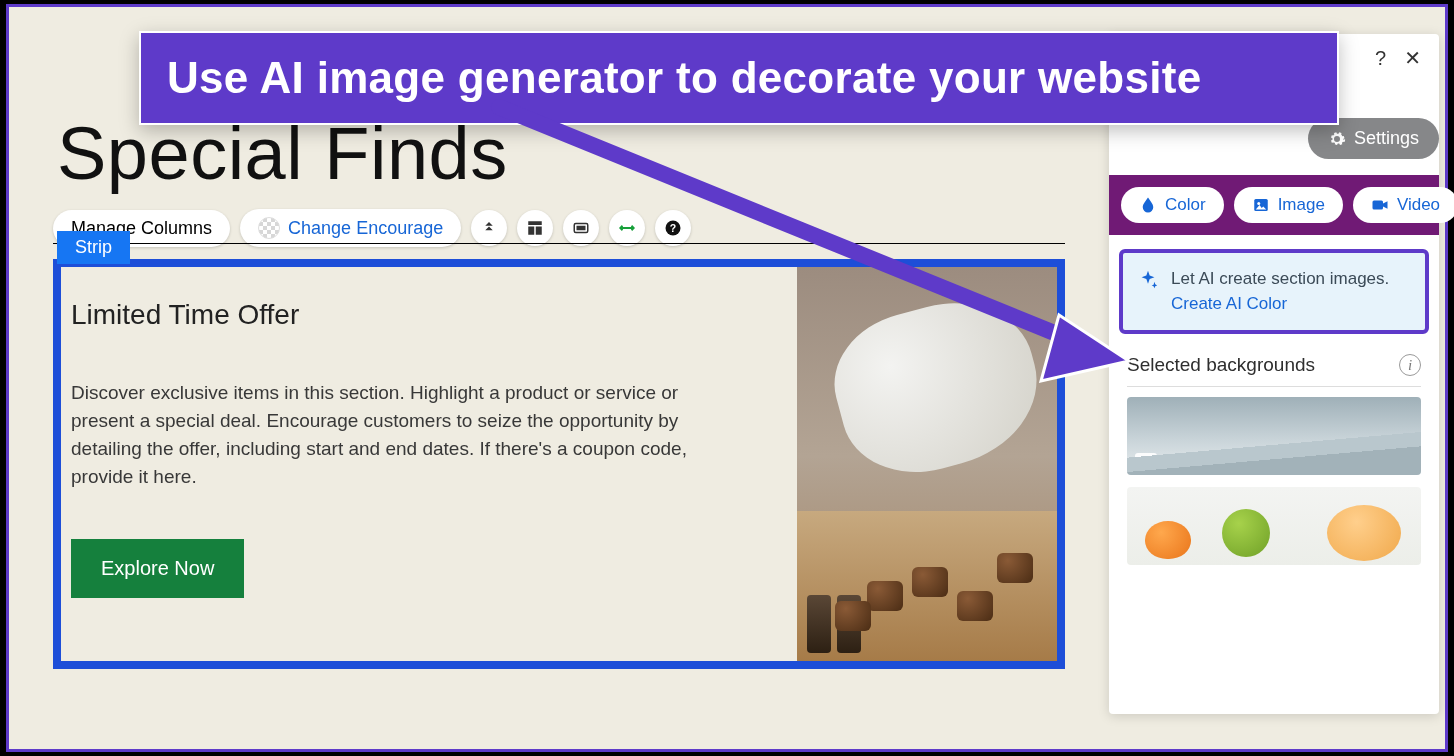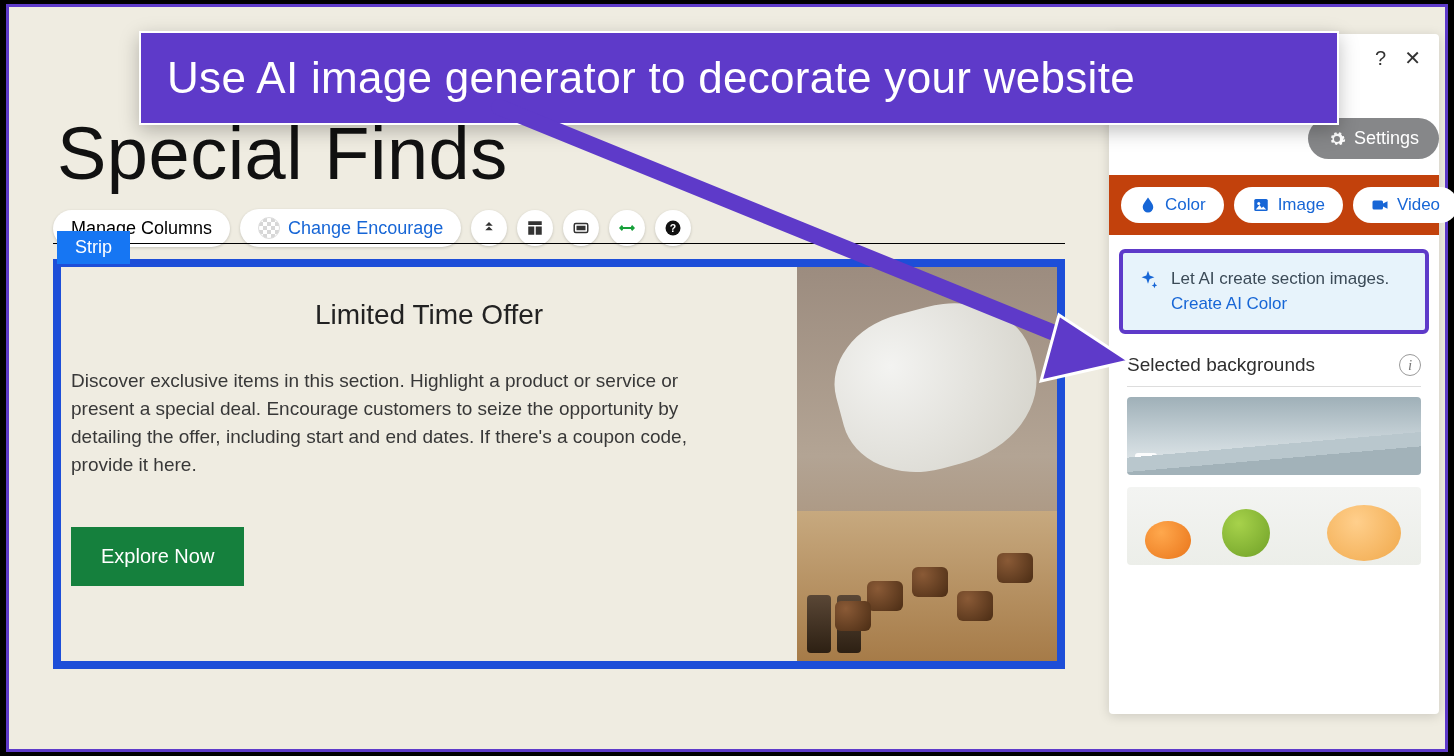--- a/index.html
+++ b/index.html
@@ -35,21 +35,21 @@
   display:flex; justify-content:flex-end; padding: 42px 0 16px;
 }
 .settings-btn {
   display:flex; align-items:center; gap:8px;
   background:#868789; color:#fff;
   border:none; border-radius:22px;
   padding:10px 20px; font-size:18px; cursor:pointer;
 }
 .settings-btn svg { width:18px; height:18px; fill:#fff; }
 .tabs-strip {
-  background:#c2410c; padding:12px 12px;
+  background:#701a75; padding:12px 12px;
   display:flex; gap:10px; 
 }
 .pill {
   display:flex; align-items:center; gap:8px;
   background:#fff; border-radius:22px;
   padding:8px 18px; font-size:17px; color:#1766d6; cursor:pointer;
 }
 .pill .ico { width:18px; height:18px; fill:#1766d6; }
 .ai-box {
   margin:14px 10px 10px; padding:14px 14px 14px 14px;
@@ -84,36 +84,36 @@
 .vid-chip svg{width:12px;height:12px;fill:#666;}
 .bg-fruit { background:linear-gradient(180deg,#f3f4f2 0%,#eceee9 100%); position:relative; }
 .fruit1{position:absolute;left:18px;top:34px;width:46px;height:38px;border-radius:50% 50% 48% 48%;
   background:radial-gradient(circle at 35% 30%, #ffa84d, #e9751a);}
 .fruit2{position:absolute;left:95px;top:22px;width:48px;height:48px;border-radius:50%;
   background:radial-gradient(circle at 35% 30%, #a7d24b, #6fa027);}
 .fruit3{position:absolute;right:20px;top:18px;width:74px;height:56px;border-radius:50%;
   background:radial-gradient(circle at 40% 30%, #ffcf8c, #f0a84a);}
 .callout {
   position:absolute; top:24px; left:130px; width:1200px;
-  background:#5e3ac9; color:#fff; font-size:44px; font-weight:400;
+  background:#5e3ac9; color:#fff; font-size:44px; font-weight:700;
   padding:20px 26px; letter-spacing:.3px;
   box-shadow:0 6px 18px rgba(0,0,0,.25); border:2px solid #fff;
 }
 .arrow-svg { position:absolute; top:78px; left:480px; width:660px; height:300px; pointer-events:none; }
 .canvas-area {
   position:absolute; left:44px; top:252px; right:380px; bottom:80px;
   border:8px solid #1d4ed8;
 }
 .strip-tab {
   position:absolute; top:-36px; left:-4px;
   background:#1676f3; color:#fff; padding:6px 18px; font-size:18px;
 }
 .canvas-content { display:flex; height:100%; }
 .text-col { flex:1; padding:32px 10px 20px 10px; }
-.lt-title { font-weight:400; font-size:28px; color:#222; margin-bottom:36px;text-align:center; }
+.lt-title { font-weight:400; font-size:28px; color:#222; margin-bottom:48px; }
 .lt-body { font-size:19px; color:#383838; line-height:1.48; max-width:620px; }
 .explore-btn {
   margin-top:48px; display:inline-block; background:#15803d; color:#fff;
   padding:18px 30px; font-size:20px; cursor:pointer;
 }
 .img-col {
   width:260px; position:relative; overflow:hidden;
   background:linear-gradient(180deg,#9c8c7f 0%, #b3a494 48%, #9e7f5f 100%);
 }
 .glove{position:absolute;top:40px;left:40px;width:200px;height:160px;border-radius:40% 45% 48% 42%;

